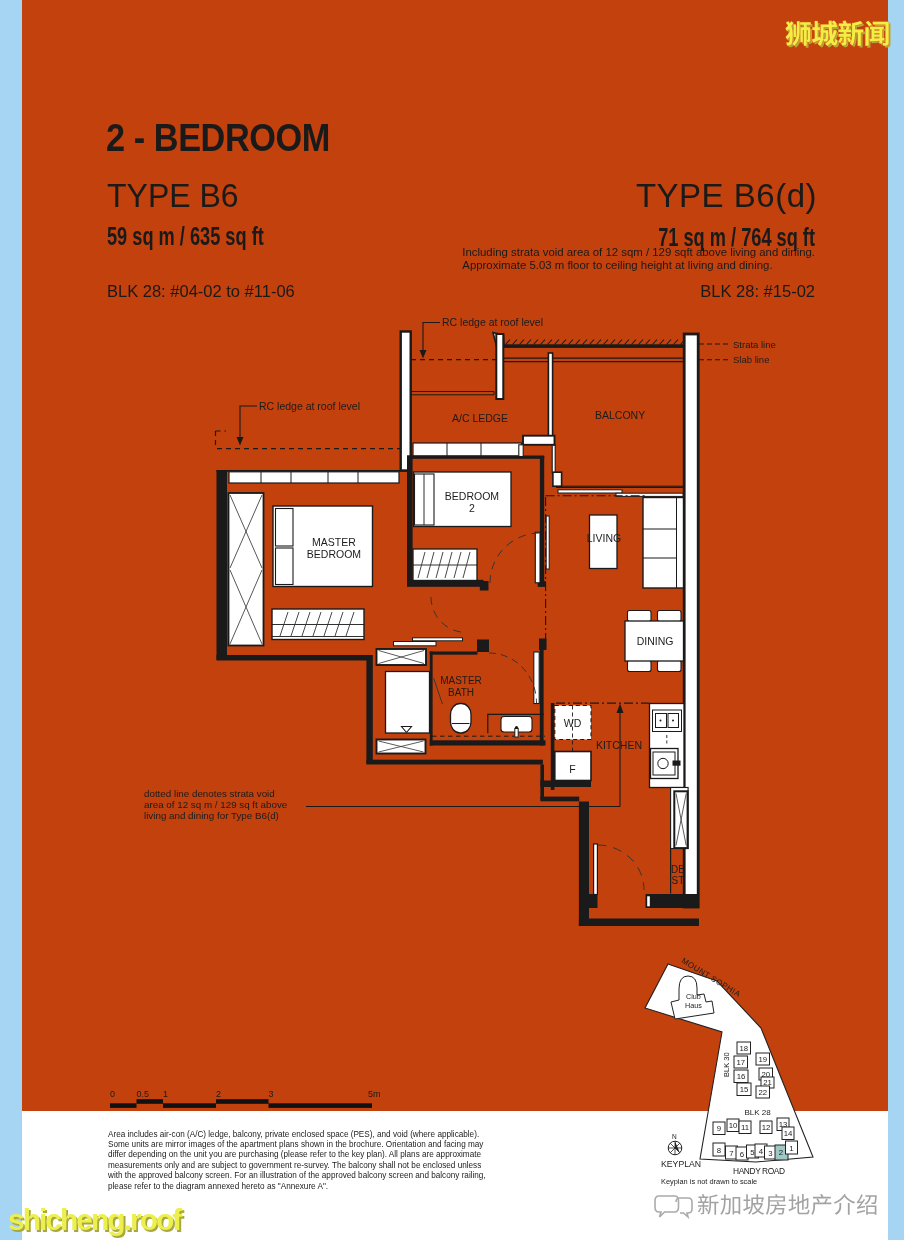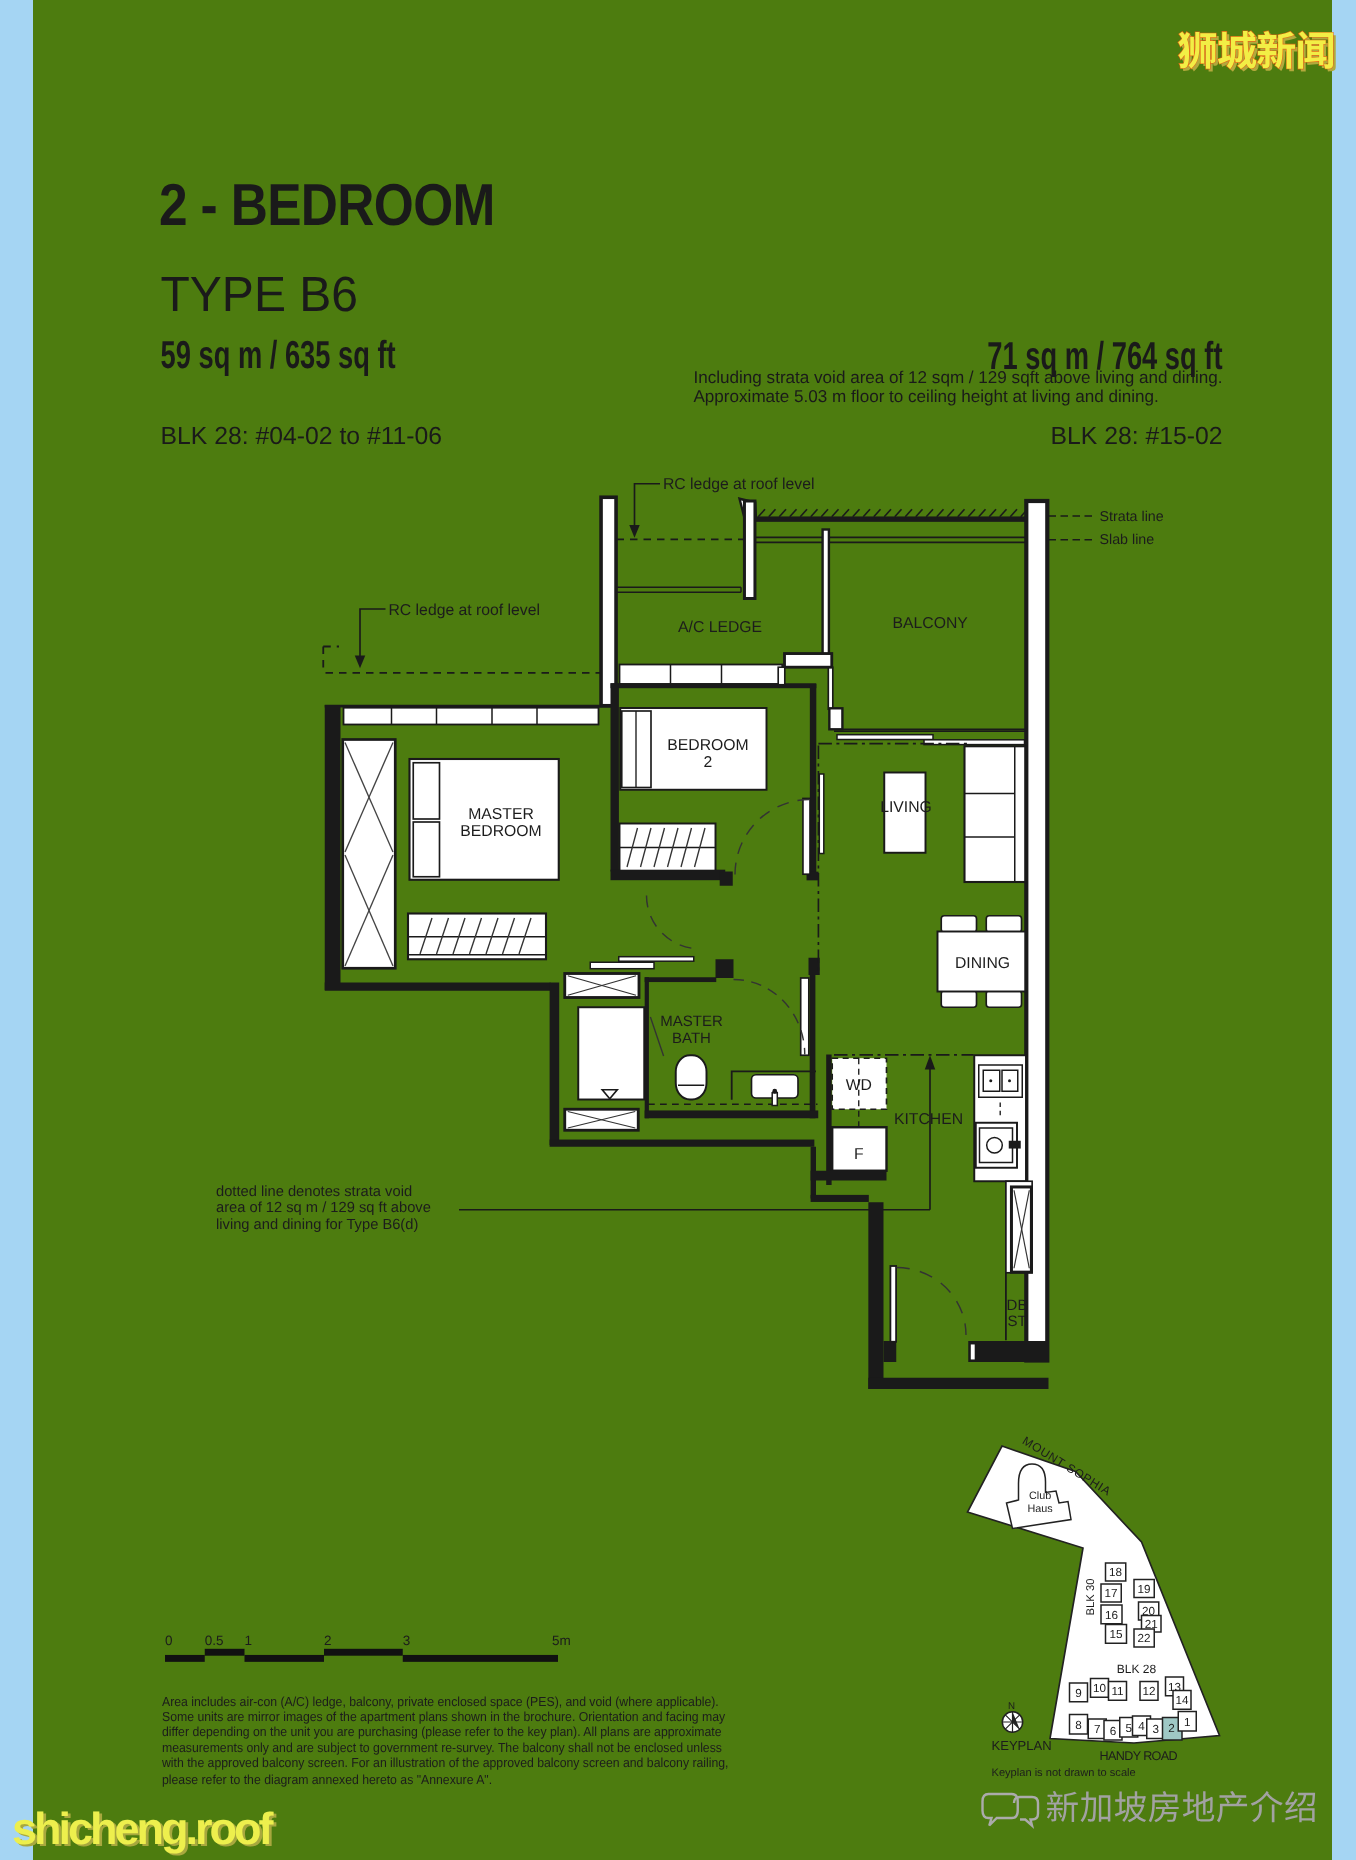--- a/index.html
+++ b/index.html
@@ -1,17 +1,17 @@
 <!DOCTYPE html>
 <html><head><meta charset="utf-8">
 <style>
 * { margin:0; padding:0; box-sizing:border-box; }
 html,body { width:904px; height:1240px; background:#fff; overflow:hidden;
   font-family:"Liberation Sans", sans-serif; }
-#page { position:relative; width:904px; height:1240px; background:#4d7c0f; }
+#page { position:relative; width:904px; height:1111px; background:#c2410c; }
 .abs { position:absolute; }
 .lb { font-family:"Liberation Sans",sans-serif; fill:#1c1c1c; }
 #t1 { left:106px; top:114.5px; font-size:39.5px; font-weight:bold; letter-spacing:-0.5px; color:#1a1a1a; transform:scaleX(0.868); transform-origin:left; }
 #t2 { left:107px; top:177px; font-size:33px; color:#1a1a1a; transform:scaleX(0.97); transform-origin:left; }
 #t3 { left:107px; top:221px; font-size:26px; font-weight:bold; color:#1a1a1a; transform:scaleX(0.70); transform-origin:left; }
 #t4 { left:107px; top:281.5px; font-size:16.5px; color:#1a1a1a; }
 #r1 { right:87px; top:177px; font-size:33px; color:#1a1a1a; letter-spacing:0.5px; }
 #r2 { right:89px; top:222px; font-size:26px; font-weight:bold; color:#1a1a1a; transform:scaleX(0.70); transform-origin:right; }
 #r3 { right:89px; top:246px; font-size:11.4px; color:#1a1a1a; line-height:13px; white-space:nowrap; }
 #r4 { right:89px; top:281.5px; font-size:16.5px; color:#1a1a1a; }
@@ -21,20 +21,21 @@
 .strip { position:absolute; top:0; width:22px; height:1240px; background:#a5d5f3; }
 </style></head>
 <body>
 <div id="page">
 <div class="strip" style="left:0;"></div>
 <div class="strip" style="left:888px; width:16px;"></div>
 <div class="abs" id="t1">2 - BEDROOM</div>
 <div class="abs" id="t2">TYPE B6</div>
 <div class="abs" id="t3">59 sq m / 635 sq ft</div>
 <div class="abs" id="t4">BLK 28: #04-02 to #11-06</div>
+<div class="abs" id="r1">TYPE B6(d)</div>
 <div class="abs" id="r2">71 sq m / 764 sq ft</div>
 <div class="abs" id="r3">Including strata void area of 12 sqm / 129 sqft above living and dining.<br>Approximate 5.03 m floor to ceiling height at living and dining.</div>
 <div class="abs" id="r4">BLK 28: #15-02</div>
 <div class="abs" id="disc">Area includes air-con (A/C) ledge, balcony, private enclosed space (PES), and void (where applicable).<br>
 Some units are mirror images of the apartment plans shown in the brochure. Orientation and facing may<br>
 differ depending on the unit you are purchasing (please refer to the key plan). All plans are approximate<br>
 measurements only and are subject to government re-survey. The balcony shall not be enclosed unless<br>
 with the approved balcony screen. For an illustration of the approved balcony screen and balcony railing,<br>
 please refer to the diagram annexed hereto as "Annexure A".</div>
 <div class="abs" id="shich">shicheng.roof</div>

